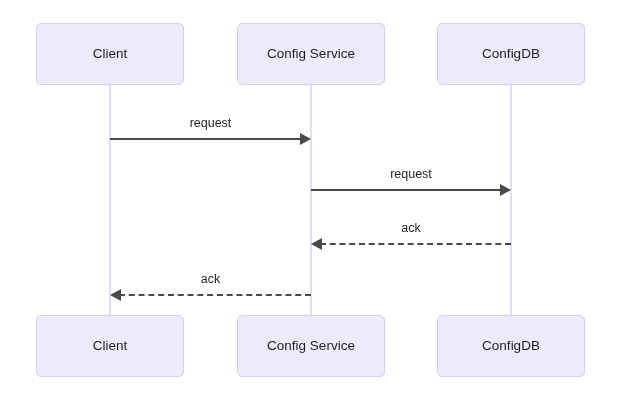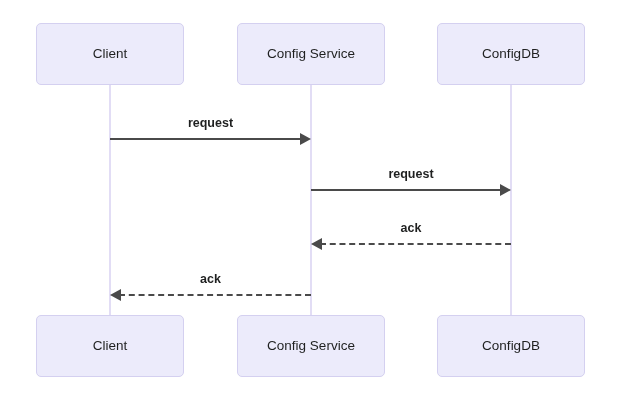--- a/index.html
+++ b/index.html
@@ -78,21 +78,21 @@
   .arrow-head.right {
     border-left: 11px solid #4a4a4a;
   }
   .arrow-head.left {
     border-right: 11px solid #4a4a4a;
   }
   .message-label {
     position: absolute;
     top: -22px;
     font-size: 12.5px;
-    font-weight: bold;
+    font-weight: normal;
     color: #1f2020;
     white-space: nowrap;
     text-align: center;
     font-family: "Liberation Sans", sans-serif;
   }
 </style>
 </head>
 <body>
 
 <div id="diagram-canvas">

